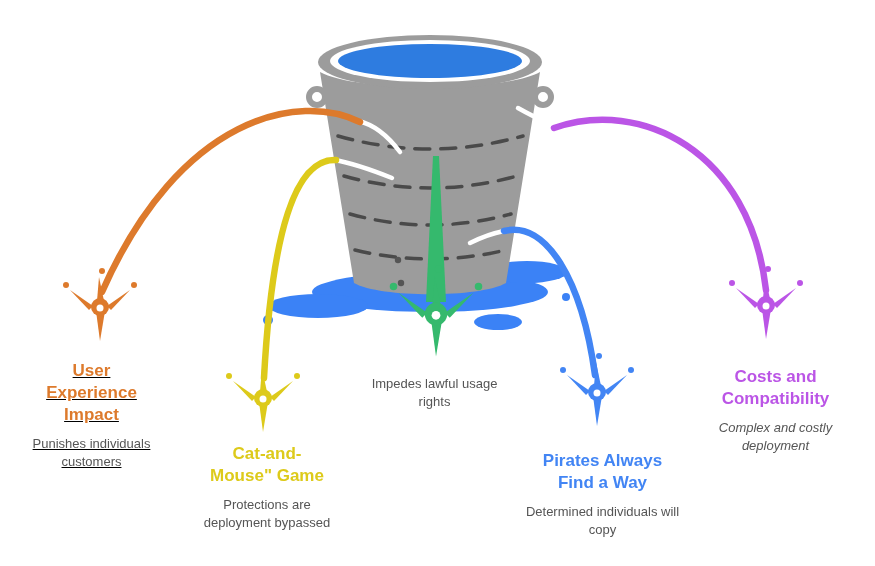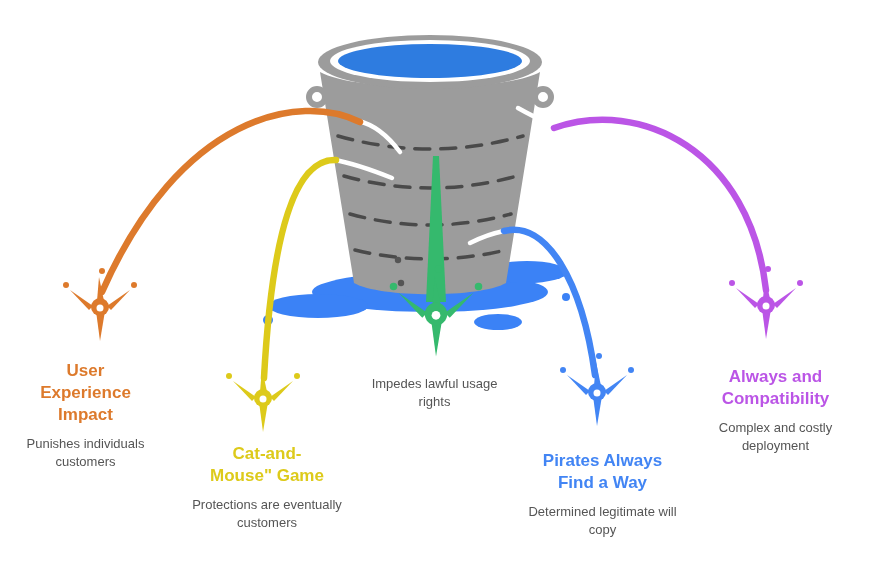--- a/index.html
+++ b/index.html
@@ -22,34 +22,34 @@
     line-height:1.3;
     margin:0 auto;
   }
   .label .desc{
     font-size:13px;
     line-height:1.35;
     color:#555555;
     margin:9px auto 0 auto;
   }
   
-  .label.item0{left:3px;top:360px;width:165px;}
+  .label.item0{left:9px;top:360px;width:165px;text-decoration:underline;}
   .label.item0 .title{max-width:112px;}
   .label.item1{left:183px;top:443px;width:168px;}
   .label.item1 .title{max-width:122px;}
   .label.item1 .desc{max-width:150px;}
   .label.item2{left:352px;top:366px;width:165px;}
   .label.item2 .title{max-width:100px;}
   .label.item2 .desc{max-width:130px;}
   .label.item3{left:515px;top:450px;width:175px;text-align:center;}
   .label.item3 .title{max-width:145px;}
   .label.item3 .desc{max-width:160px;}
   .label.item4{left:688px;top:366px;width:175px;}
   .label.item4 .title{max-width:125px;}
-  .label.item4 .desc{max-width:160px;}
+  .label.item4 .desc{max-width:160px;font-style:italic;}
 </style>
 </head>
 <body>
 
 <div class="stage">
 
   <svg class="scene" viewBox="0 0 875 566" aria-hidden="true">
     <defs>
       <g id="splash">
 
@@ -122,30 +122,30 @@
     <use href="#splash" transform="translate(766,305)" fill="#bb55e6"></use>
   </svg>
 
   <div class="label item0">
     <div class="title" style="color: rgb(221, 122, 44);">User Experience Impact</div>
     <div class="desc">Punishes individuals customers</div>
   </div>
 
   <div class="label item1">
     <div class="title" style="color: rgb(221, 202, 26);">Cat-and-Mouse" Game</div>
-    <div class="desc">Protections are eventually customers</div>
+    <div class="desc">Protections are deployment bypassed</div>
   </div>
 
   <div class="label item2">
     <div class="desc">Impedes lawful usage rights</div>
   </div>
 
   <div class="label item3">
     <div class="title" style="color: rgb(66, 133, 244);">Pirates Always Find a Way</div>
-    <div class="desc">Determined legitimate will copy</div>
+    <div class="desc">Determined individuals will copy</div>
   </div>
 
   <div class="label item4">
-    <div class="title" style="color: rgb(187, 85, 230);">Always and Compatibility</div>
+    <div class="title" style="color: rgb(187, 85, 230);">Costs and Compatibility</div>
     <div class="desc">Complex and costly deployment</div>
   </div>
 
 </div>
 
 </body></html>

